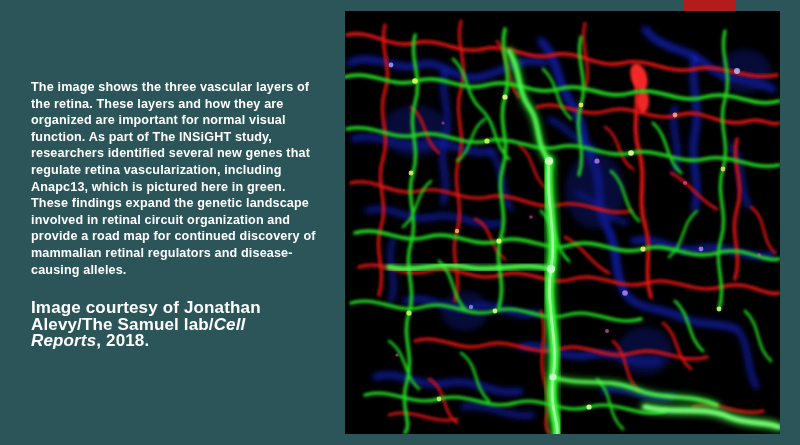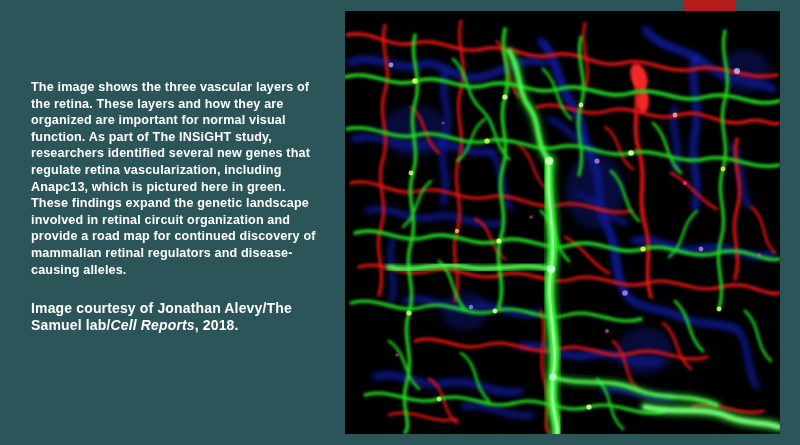--- a/index.html
+++ b/index.html
@@ -39,21 +39,21 @@
     font-size: 12.6px;
     font-weight: bold;
     line-height: 16.6px;
     letter-spacing: 0.15px;
     text-align: left;
   }
   #credit-line {
     margin: 0;
     padding-top: 22px;
     color: #ffffff;
-    font-size: 14px;
+    font-size: 17px;
     font-weight: bold;
     line-height: 16.6px;
     letter-spacing: 0.15px;
   }
   #credit-line .journal {
     font-style: italic;
   }
   
   #micrograph-panel {
     position: absolute;

